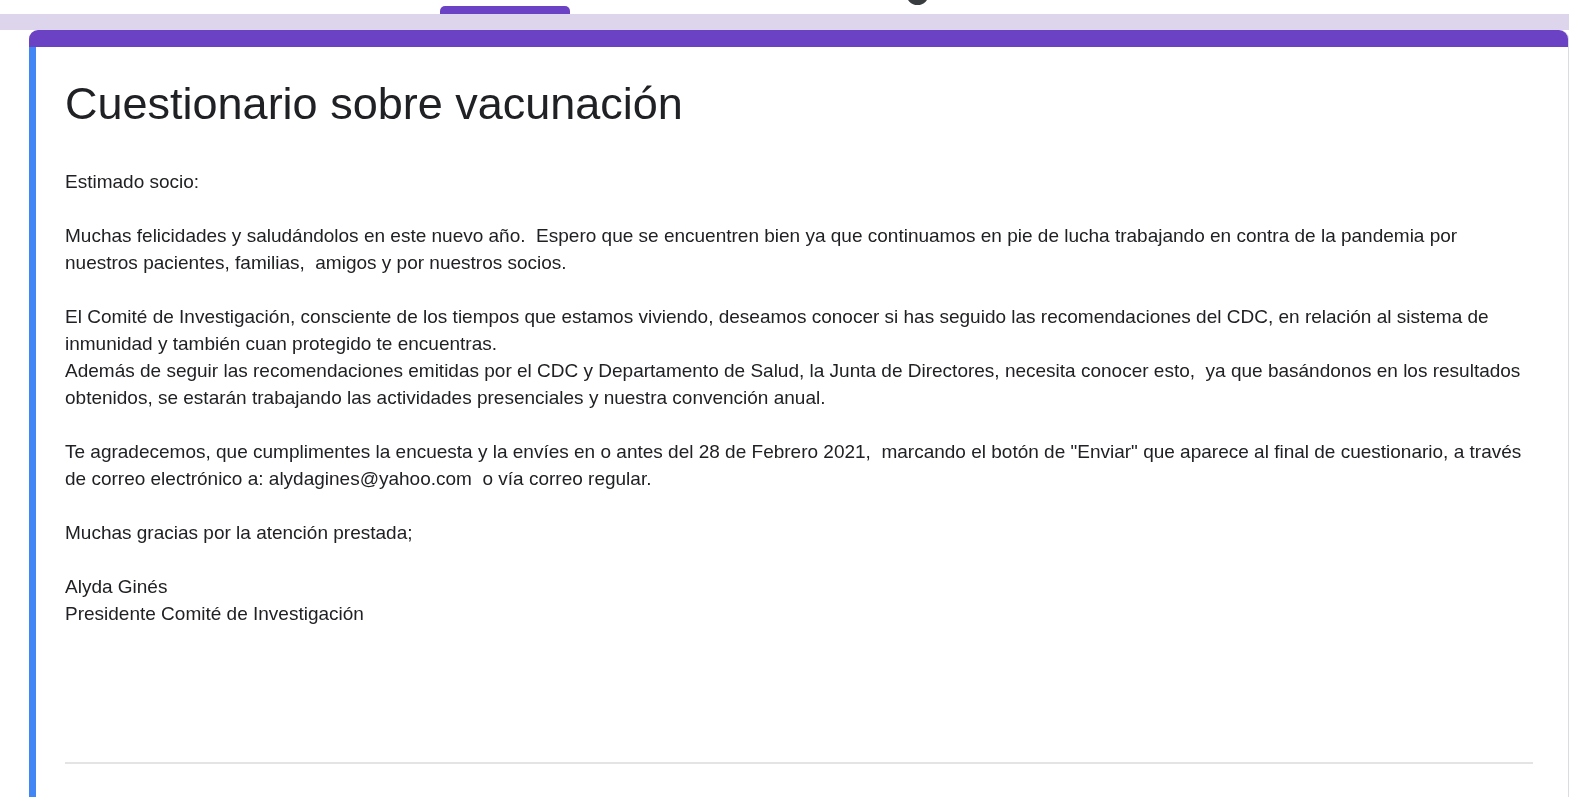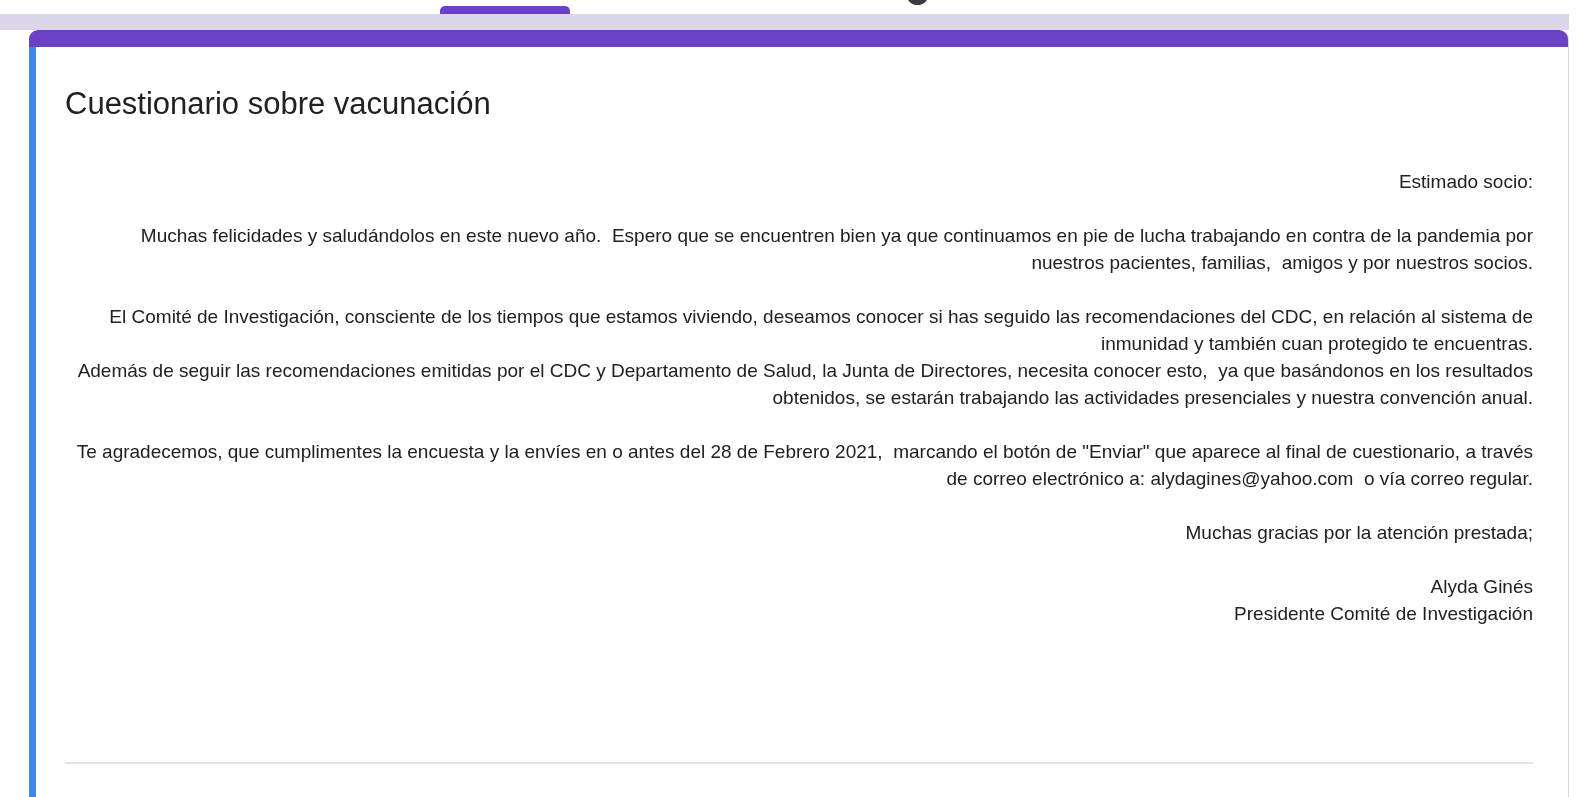--- a/index.html
+++ b/index.html
@@ -48,33 +48,32 @@
     border-radius: 9px 9px 0 0;
   }
   .card-body {
     box-sizing: border-box;
     border-left: 7px solid #4285f4;
     height: 853px;
     padding: 28px 35px 0 29px;
     background: #ffffff;
   }
   .form-title {
-    font-size: 31px;
+    font-size: 45px;
     line-height: 57px;
     font-weight: 400;
     letter-spacing: 0;
     color: #202124;
   }
   .form-description {
     margin-top: 36px;
     font-size: 19px;
     line-height: 27px;
     color: #202124;
     white-space: pre-wrap;
-    text-align: right;
   }
   .section-divider {
     margin-top: 135px;
     height: 2px;
     background: #e4e4e4;
   }
 </style>
 </head>
 <body>
 

